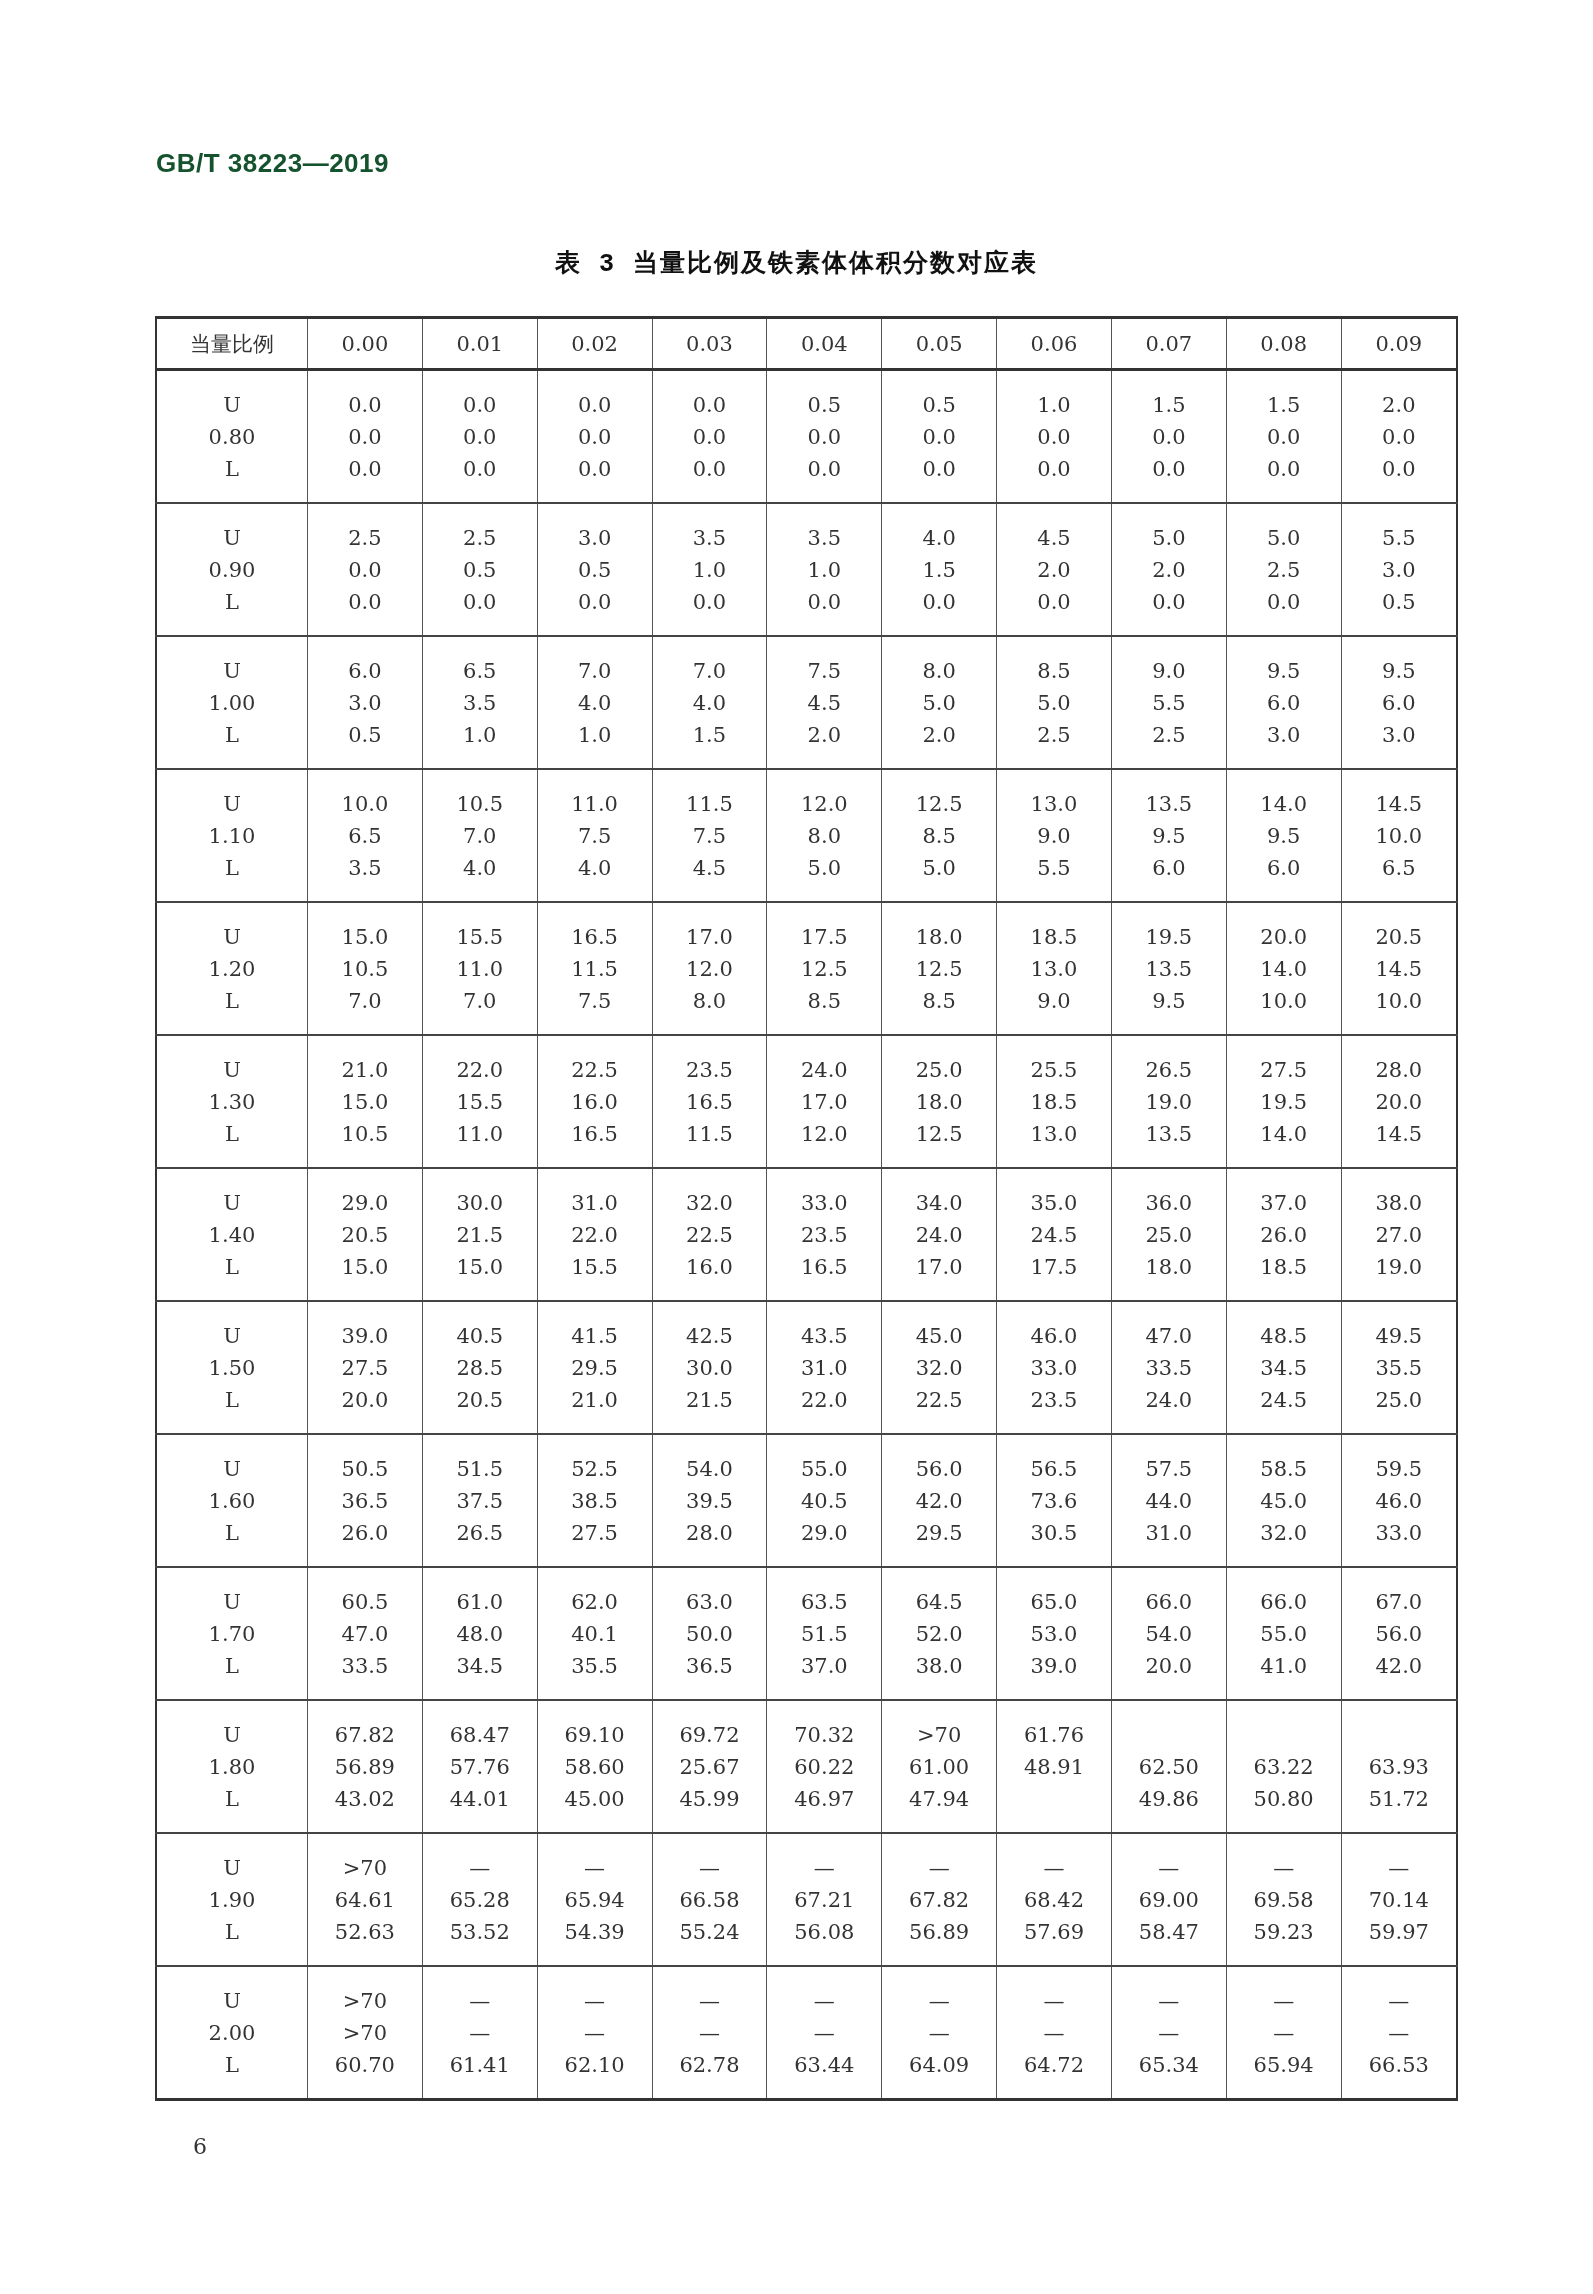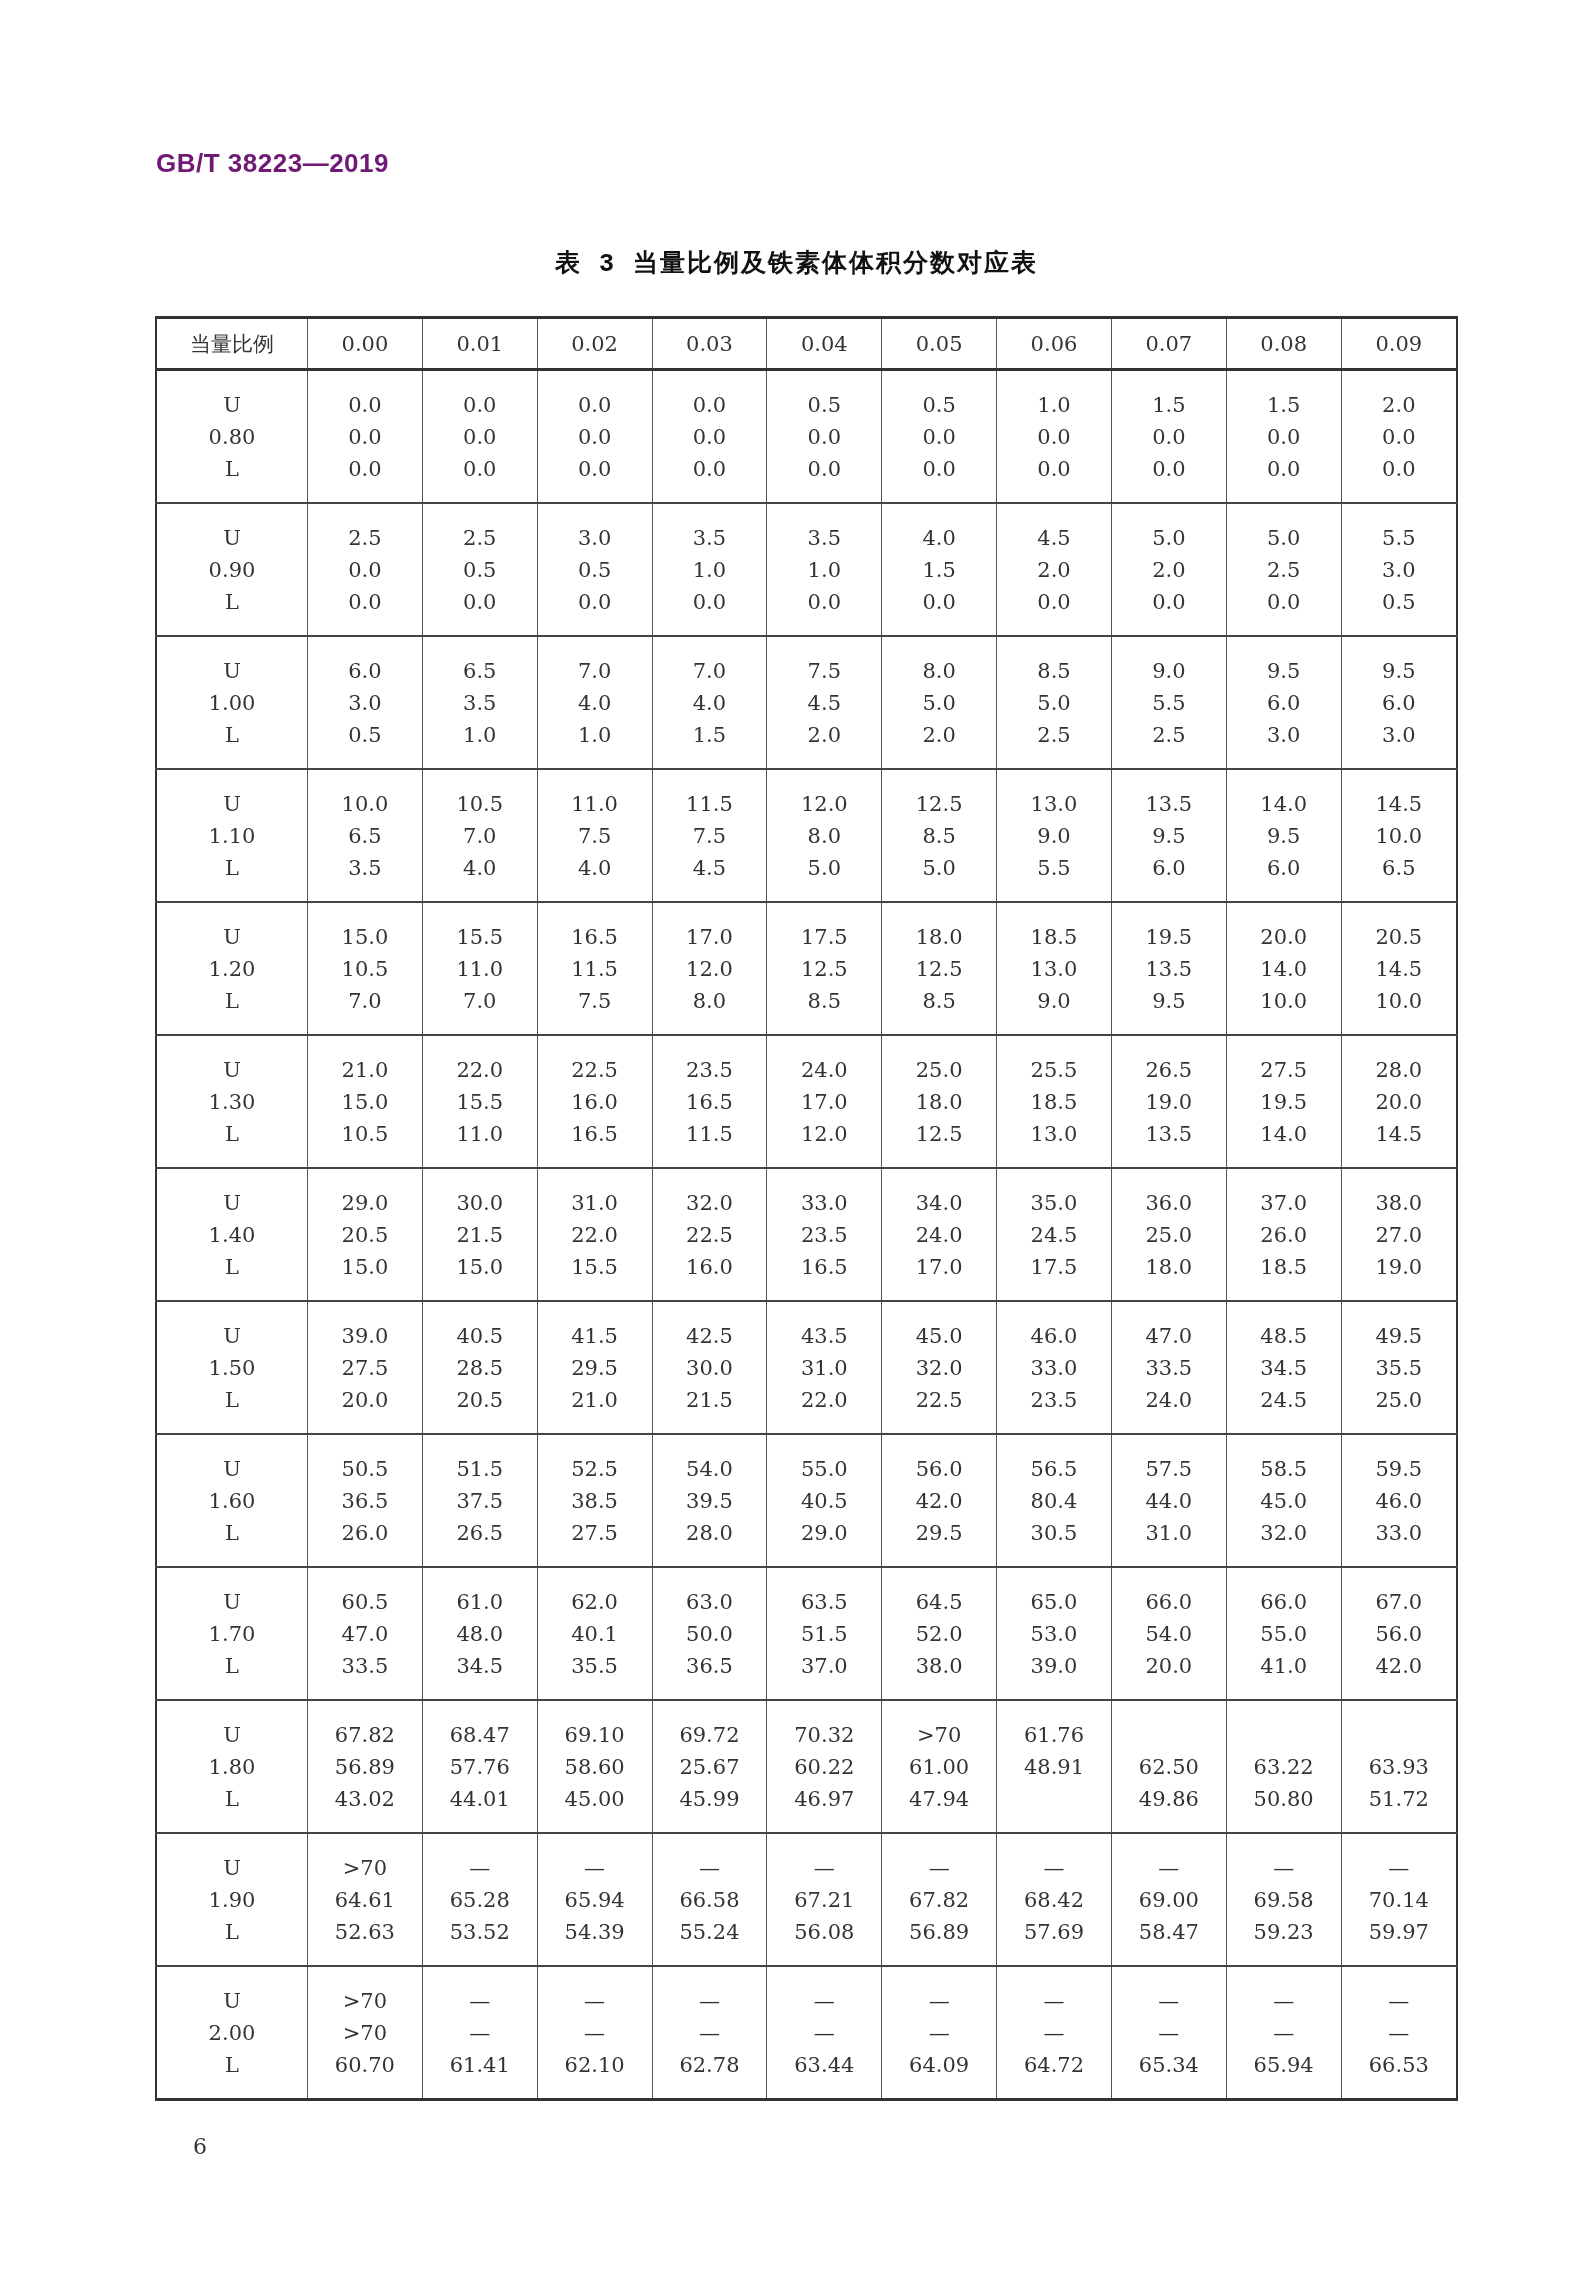--- a/index.html
+++ b/index.html
@@ -1,17 +1,17 @@
 <!DOCTYPE html>
 <html><head>
 <meta charset="utf-8">
 <style>
   html, body { margin:0; padding:0; background:#ffffff; }
   body { width:1593px; height:2294px; position:relative; font-family:"DejaVu Serif", serif; color:#222; }
-  .doc-id { position:absolute; left:156px; top:148px; font-family:"Liberation Sans", sans-serif; font-weight:bold; font-size:26px; letter-spacing:0.5px; color:#701a75; }
+  .doc-id { position:absolute; left:156px; top:148px; font-family:"Liberation Sans", sans-serif; font-weight:bold; font-size:26px; letter-spacing:0.5px; color:#14532d; }
   .title { position:absolute; left:0; width:1593px; top:246px; text-align:center; font-family:Liberation Mono, monospace; font-weight:bold; font-size:25px; letter-spacing:2px; color:#111; }
   table { position:absolute; left:155px; top:316px; width:1303px; border-collapse:collapse; border-top:3px solid #333; border-bottom:3px solid #333; border-left:2px solid #333; border-right:2px solid #333; }
   td, th { border:1px solid #555; text-align:center; font-size:21px; font-weight:normal; color:#333; padding:0; }
   th { height:49px; border-bottom:3px solid #333; }
   td.label-col, th.label-col { width:150px;margin-left:32px; }
   td.group-label { vertical-align:middle; }
   tr.group td { height:131px; border-bottom:2px solid #444; vertical-align:middle; }
   .cell-stack { display:flex; flex-direction:column; justify-content:space-between; height:96px; line-height:32px; }
   .cell-stack span { display:block; height:32px; }
   .page-num { position:absolute; left:193px; top:2134px; font-size:22px; color:#333; }
@@ -717,21 +717,21 @@
         <td>
           <div class="cell-stack">
             <span>56.0</span>
             <span>42.0</span>
             <span>29.5</span>
           </div>
         </td>
         <td>
           <div class="cell-stack">
             <span>56.5</span>
-            <span>80.4</span>
+            <span>73.6</span>
             <span>30.5</span>
           </div>
         </td>
         <td>
           <div class="cell-stack">
             <span>57.5</span>
             <span>44.0</span>
             <span>31.0</span>
           </div>
         </td>

